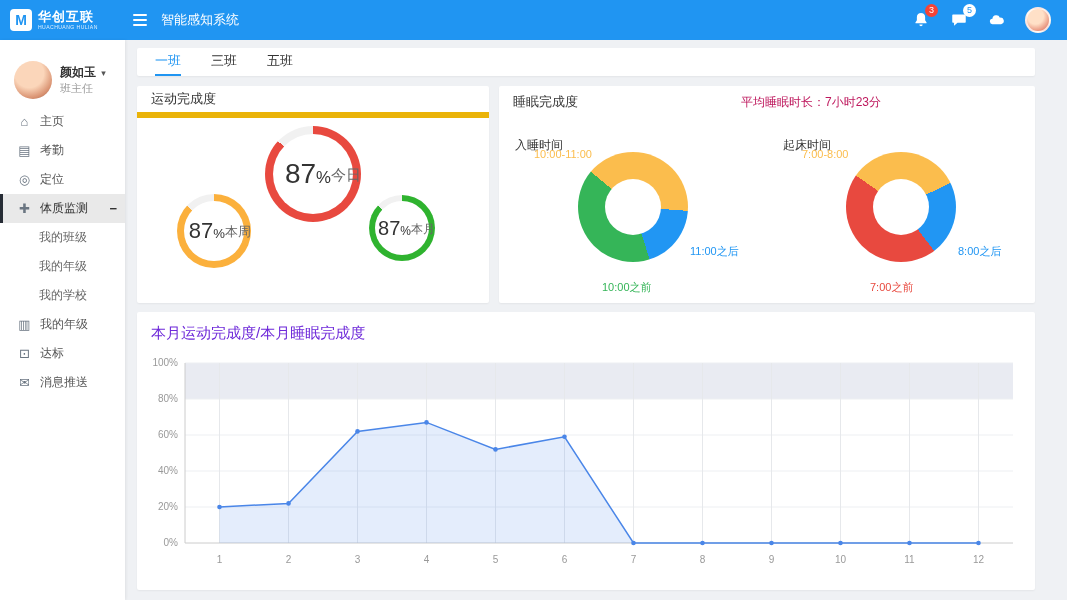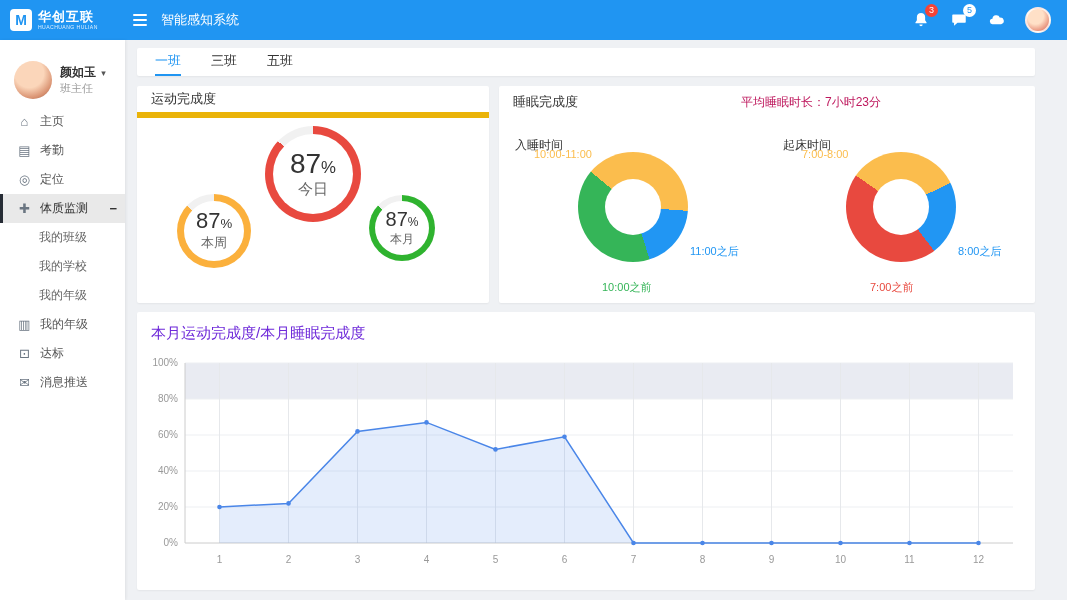--- a/index.html
+++ b/index.html
@@ -57,22 +57,22 @@
   .sport-card { width:352px; height:217px; flex:none; }
   .sleep-card { flex:1; height:217px; }
   .card-header { height:32px; display:flex; align-items:center; padding:0 14px; font-size:13px; color:#333; }
   .sport-card .card-header { border-bottom:6px solid #eab308; }
   .sleep-avg { margin-left:auto; margin-right:140px; font-size:12px; color:#be185d; }
 
   
   .sport-body { position:relative; height:184px; }
   .ring { position:absolute; border-radius:50%; }
   .ring-hole { position:absolute; background:#fff; border-radius:50%; }
-  .ring-text { position:absolute; inset:0; display:flex; flex-direction:column;
-    align-items:center; justify-content:center; text-align:center; }
+  .ring-text { position:absolute; inset:0; display:flex; flex-direction:row;
+    align-items:center; justify-content:flex-end; text-align:center; }
   .ring-val { color:#333; line-height:1; }
   .ring-val small { font-size:60%; }
   .ring-lbl { color:#666; margin-top:2px; }
   .ring-0 { left:calc(50% - 48px); top:8px; }
   .ring-0 .ring-val { font-size:28px; } .ring-0 .ring-lbl { font-size:15px; }
   .ring-1 { left:40px; top:76px; }
   .ring-1 .ring-val { font-size:22px; } .ring-1 .ring-lbl { font-size:13px; }
   .ring-2 { left:232px; top:77px; }
   .ring-2 .ring-val { font-size:20px; } .ring-2 .ring-lbl { font-size:12px; }
 
@@ -157,22 +157,22 @@
         <div class="nav-item">
           <span class="nav-icon">◎</span>
           <span>定位</span>
         </div>
         <div class="nav-item active">
           <span class="nav-icon">✚</span>
           <span>体质监测</span>
           <span class="nav-collapse">−</span>
         </div>
         <div class="nav-sub">我的班级</div>
+        <div class="nav-sub">我的年级</div>
         <div class="nav-sub">我的学校</div>
-        <div class="nav-sub">我的年级</div>
         <div class="nav-item">
           <span class="nav-icon">▥</span>
           <span>我的年级</span>
         </div>
         <div class="nav-item">
           <span class="nav-icon">⊡</span>
           <span>达标</span>
         </div>
         <div class="nav-item">
           <span class="nav-icon">✉</span>

